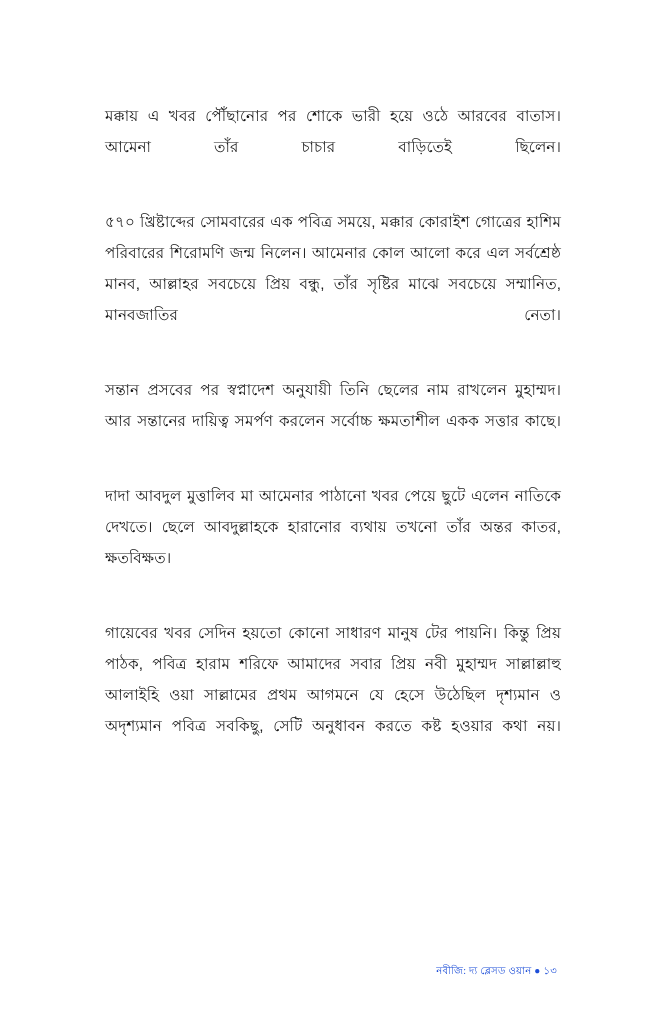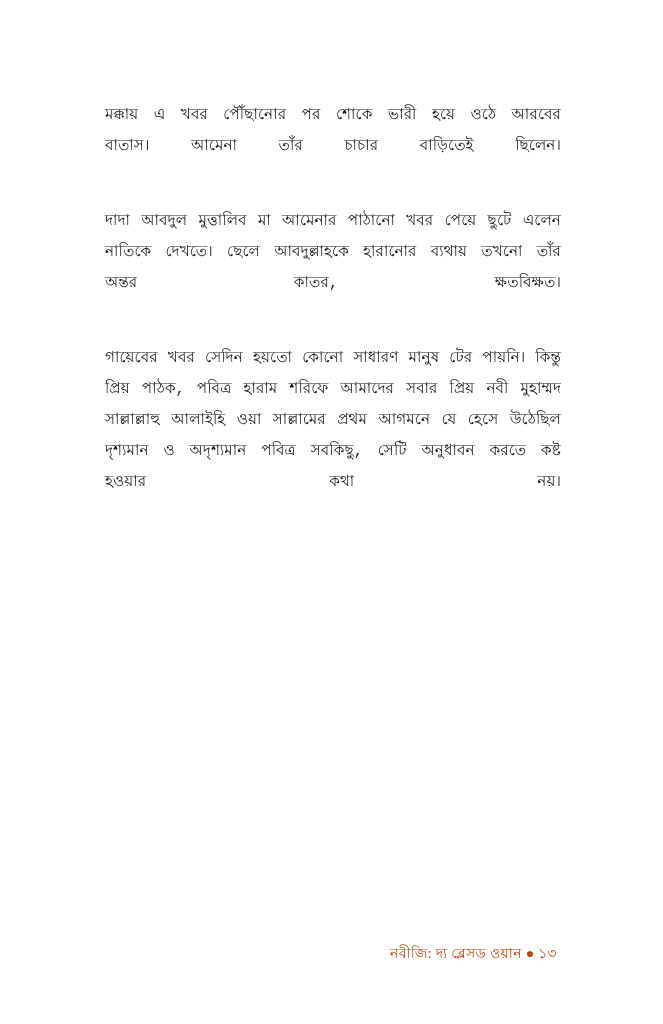--- a/index.html
+++ b/index.html
@@ -30,52 +30,54 @@
     width: 456px;
   }
 
   .para {
     margin: 0 0 13px 0;
     font-size: 15.2px;
     line-height: 31px;
     text-align: justify;
     text-justify: inter-word;
     color: #181818;
-    font-family: Liberation Mono, monospace;
+    font-family: Liberation Sans, sans-serif;
     letter-spacing: 0.1px;
     word-spacing: 0.5px;
   }
 
   
   .para::after {
     content: "";
     display: inline-block;
     width: 100%;
   }
 
   .footer {
     position: absolute;
     right: 106px;
-    bottom: 61px;
-    font-size: 14px;
+    bottom: 44px;
+    font-size: 10px;
     line-height: 18px;
-    color: #c2410c;
+    color: #1d4ed8;
     letter-spacing: 0.3px;
     white-space: nowrap;
     text-align: right;
     font-family: "Liberation Serif", "DejaVu Serif", serif;
   }
 </style>
 </head>
 <body>
 
 <div class="page">
 
   <div class="content">
     <p class="para">মক্কায় এ খবর পৌঁছানোর পর শোকে ভারী হয়ে ওঠে আরবের বাতাস। আমেনা তাঁর চাচার বাড়িতেই ছিলেন।</p>
+    <p class="para">৫৭০ খ্রিষ্টাব্দের সোমবারের এক পবিত্র সময়ে, মক্কার কোরাইশ গোত্রের হাশিম পরিবারের শিরোমণি জন্ম নিলেন। আমেনার কোল আলো করে এল সর্বশ্রেষ্ঠ মানব, আল্লাহর সবচেয়ে প্রিয় বন্ধু, তাঁর সৃষ্টির মাঝে সবচেয়ে সম্মানিত, মানবজাতির নেতা।</p>
+    <p class="para">সন্তান প্রসবের পর স্বপ্নাদেশ অনুযায়ী তিনি ছেলের নাম রাখলেন মুহাম্মদ। আর সন্তানের দায়িত্ব সমর্পণ করলেন সর্বোচ্চ ক্ষমতাশীল একক সত্তার কাছে।</p>
     <p class="para">দাদা আবদুল মুত্তালিব মা আমেনার পাঠানো খবর পেয়ে ছুটে এলেন নাতিকে দেখতে। ছেলে আবদুল্লাহকে হারানোর ব্যথায় তখনো তাঁর অন্তর কাতর, ক্ষতবিক্ষত।</p>
     <p class="para">গায়েবের খবর সেদিন হয়তো কোনো সাধারণ মানুষ টের পায়নি। কিন্তু প্রিয় পাঠক, পবিত্র হারাম শরিফে আমাদের সবার প্রিয় নবী মুহাম্মদ সাল্লাল্লাহু আলাইহি ওয়া সাল্লামের প্রথম আগমনে যে হেসে উঠেছিল দৃশ্যমান ও অদৃশ্যমান পবিত্র সবকিছু, সেটি অনুধাবন করতে কষ্ট হওয়ার কথা নয়।</p>
 
   </div>
 
   <div class="footer">নবীজি: দ্য ব্লেসড ওয়ান ● ১৩</div>
 
 </div>
 
 </body></html>

